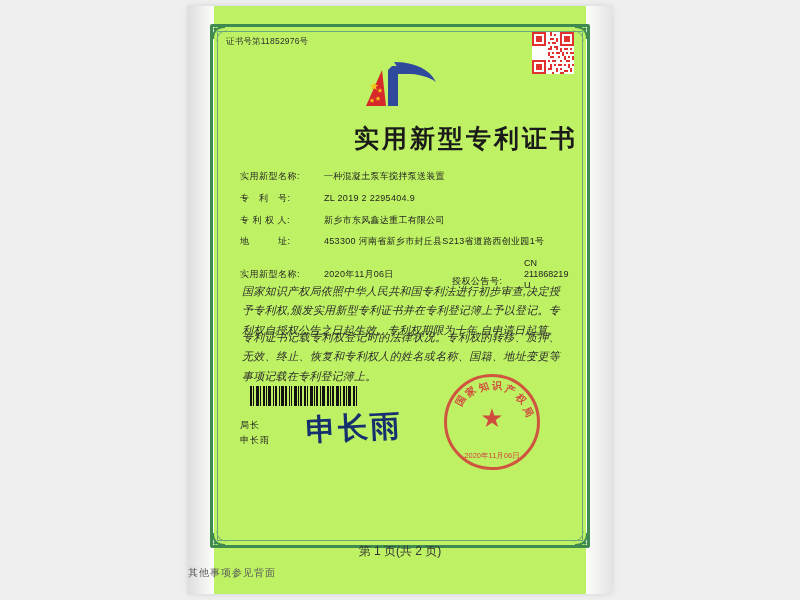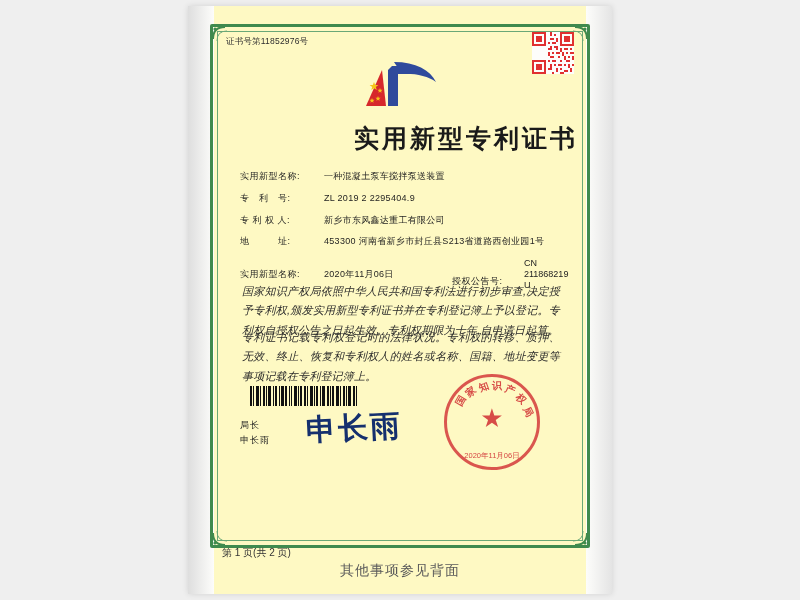--- a/index.html
+++ b/index.html
@@ -19,21 +19,21 @@
     height: 600px;
     background: #efefef;
   }
   
   .sheet {
     position: absolute;
     left: 188px;
     top: 6px;
     width: 424px;
     height: 588px;
-    background: #fef9c3;
+    background: #bef264;
     box-shadow: 0 0 6px rgba(0,0,0,0.12);
   }
   .sheet-grad-left {
     position: absolute;
     left: 0; top: 0; bottom: 0;
     width: 26px;
     background: linear-gradient(to right, #dedede, #fdfdfb);
   }
   .sheet-grad-right {
     position: absolute;
@@ -234,30 +234,31 @@
     font-size: 7.5px;
     color: #d33a3a;
     white-space: nowrap;
     opacity: 0.95;
   }
   .page-num {
     position: absolute;
     left: 0;
     right: 0;
     bottom: -22px;
-    font-size: 10px;
+    text-align: center;
+    font-size: 12px;
     color: #333;
   }
   .footer-note {
     position: absolute;
     left: 0;
     right: 0;
     bottom: 14px;
-    text-align: center;
-    font-size: 14px;
+    text-align: left;
+    font-size: 10px;
     color: #5a5a5a;
     letter-spacing: 1px;
   }
 </style>
 </head>
 <body>
 
 <div class="stage">
   <div class="sheet">
     <div class="sheet-grad-left"></div>

